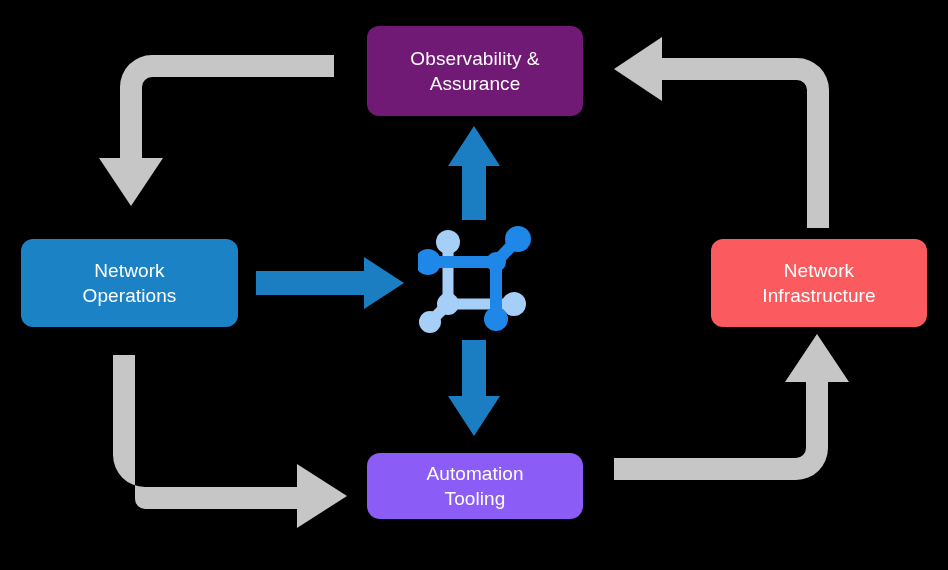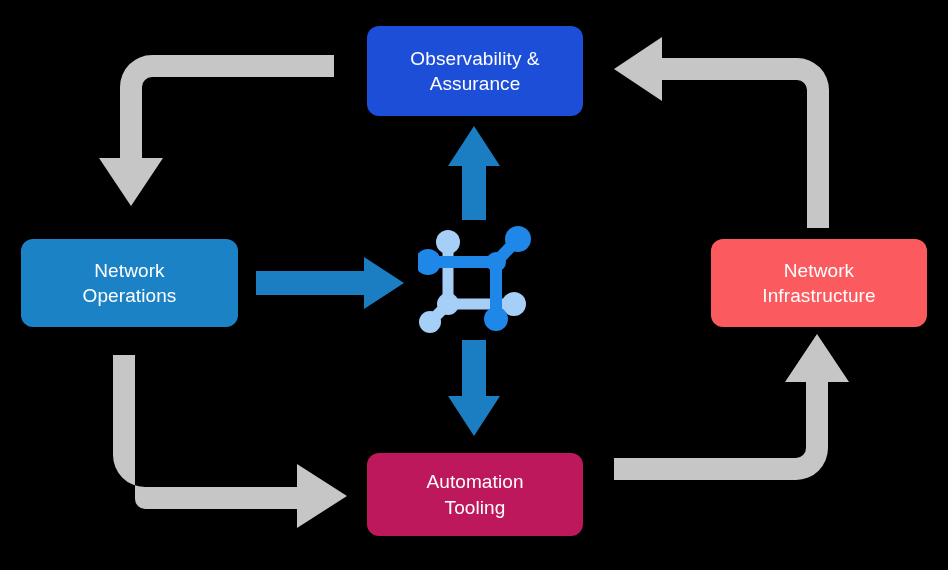--- a/index.html
+++ b/index.html
@@ -41,33 +41,34 @@
     box-sizing: border-box;
     padding: 6px 10px;
     user-select: none;
   }
   .node-label {
     white-space: pre-line;
     display: block;
   }
   #box-observability {
     left: 367px; top: 26px; width: 216px; height: 90px;
-    background: #1d4ed8;
+    background: #701a75;
   }
   #box-network-operations {
     left: 21px; top: 239px; width: 217px; height: 88px;
     background: #1b82c6;
   }
   #box-network-infrastructure {
     left: 711px; top: 239px; width: 216px; height: 88px;
     background: #fb5a5f;
   }
   #box-automation-tooling {
-    left: 367px; top: 453px; width: 216px; height: 83px;
-    background: #be185d;
+    left: 367px; top: 453px; width: 216px; height: 66px;
+    background: #8b5cf6;
+    border-radius: 13px;
   }
   #center-icon {
     position: absolute;
     left: 418px; top: 218px;
     width: 118px; height: 118px;
   }
 </style>
 </head>
 <body>
 

